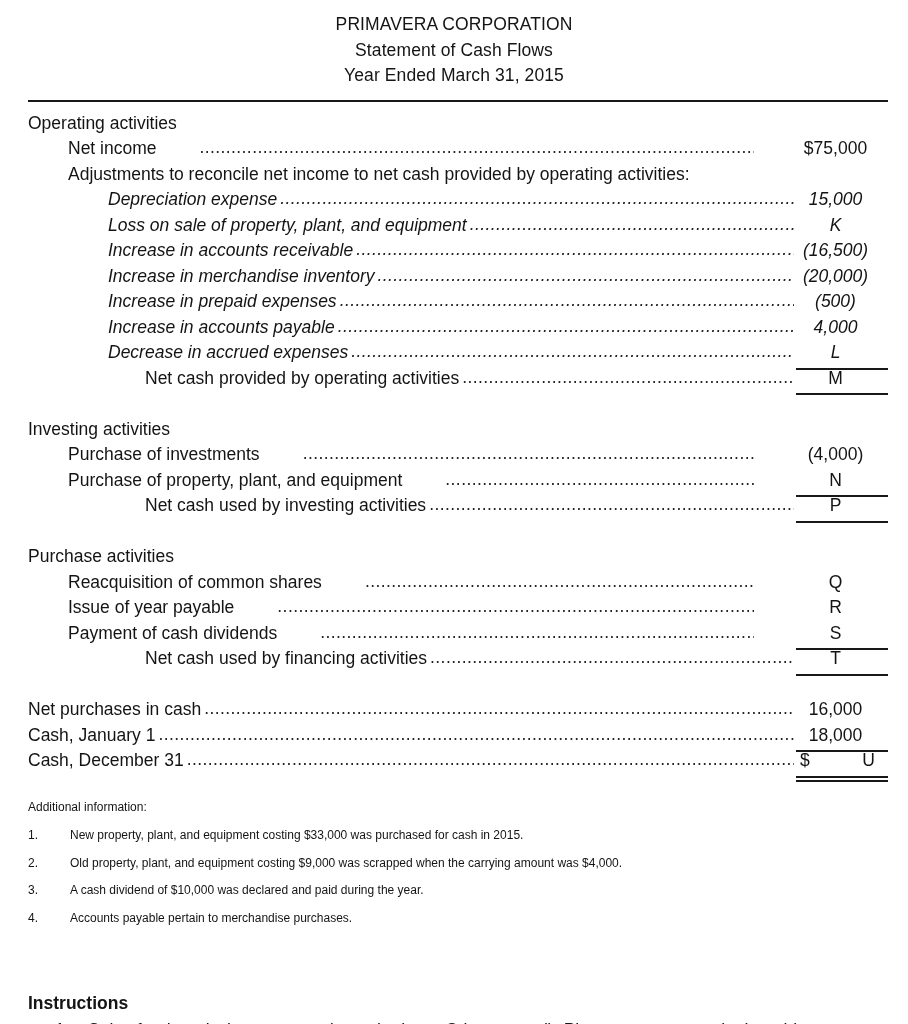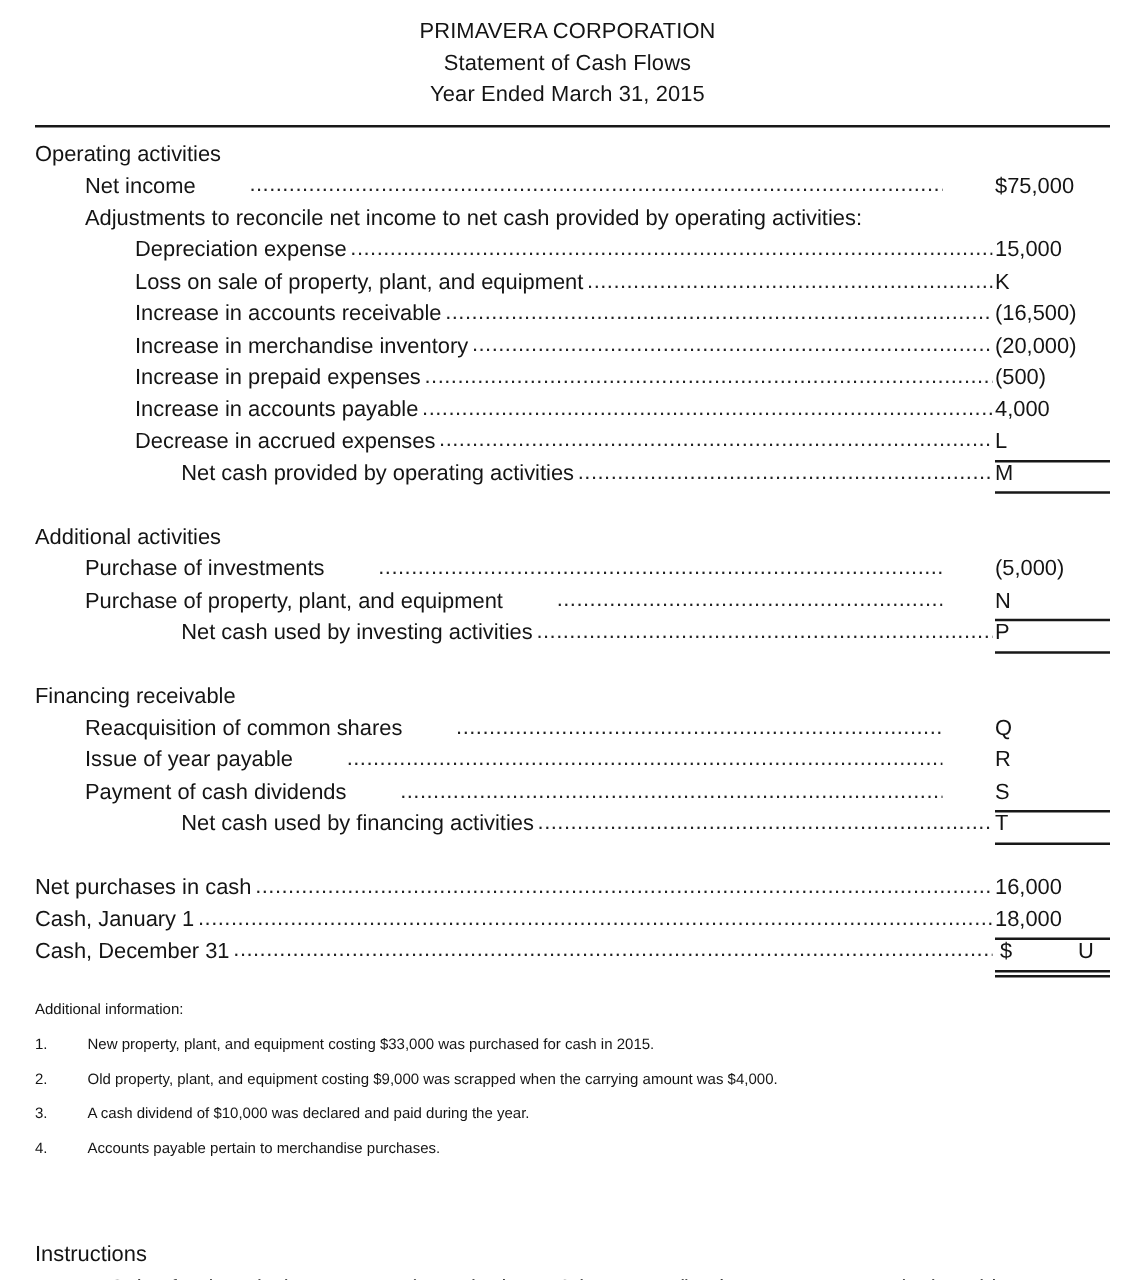--- a/index.html
+++ b/index.html
@@ -64,30 +64,30 @@
     white-space: nowrap;
     margin: 0 2px 0 3px;
     color: #222;
     font-size: 17.5px;
     letter-spacing: 0.4px;
     position: relative;
     top: -1px;
   }
   .row .amount {
     flex: 0 0 92px;
-    text-align: left;
+    text-align: center;
     padding-right: 13px;
     box-sizing: border-box;
     position: relative;
   }
 
   
   .ind0 { padding-left: 0; }
   .ind1 { padding-left: 40px; gap: 40px; }
-  .ind2 { padding-left: 80px; }
+  .ind2 { padding-left: 80px; font-style: italic; }
   .ind3 { padding-left: 117px; }
 
   
   .row.heading .leader,
   .row.heading .amount { visibility: hidden; }
 
   
   .row.fullwidth .leader,
   .row.fullwidth .amount { visibility: hidden; }
   .amount.rule-under::after,
@@ -143,21 +143,21 @@
   }
 
   
   .instructions {
     margin: 0 20px 0 28px;
     padding-top: 58px;
     font-size: 17.5px;
     line-height: 25.5px;
   }
   .instructions-title {
-    font-weight: normal;
+    font-weight: bold;
     margin-bottom: 1px;
   }
   .instr-item {
     display: flex;
     align-items: flex-start;
     padding-left: 27px;
   }
   .instr-item .num {
     flex: 0 0 33px;
   }
@@ -230,42 +230,42 @@
         <span class="leader">...............................................................................................................................................</span>
         <span class="amount rule-under">L</span>
       </div>
       <div class="row ind3">
         <span class="label">Net cash provided by operating activities</span>
         <span class="leader">...............................................................................................................................................</span>
         <span class="amount rule-under">M</span>
       </div>
       <div class="spacer"></div>
       <div class="row heading ind0">
-        <span class="label">Additional activities</span>
+        <span class="label">Investing activities</span>
         <span class="leader">...............................................................................................................................................</span>
         <span class="amount"></span>
       </div>
       <div class="row ind1">
         <span class="label">Purchase of investments</span>
         <span class="leader">...............................................................................................................................................</span>
-        <span class="amount">(5,000)</span>
+        <span class="amount">(4,000)</span>
       </div>
       <div class="row ind1">
         <span class="label">Purchase of property, plant, and equipment</span>
         <span class="leader">...............................................................................................................................................</span>
         <span class="amount rule-under">N</span>
       </div>
       <div class="row ind3">
         <span class="label">Net cash used by investing activities</span>
         <span class="leader">...............................................................................................................................................</span>
         <span class="amount rule-under">P</span>
       </div>
       <div class="spacer"></div>
       <div class="row heading ind0">
-        <span class="label">Financing receivable</span>
+        <span class="label">Purchase activities</span>
         <span class="leader">...............................................................................................................................................</span>
         <span class="amount"></span>
       </div>
       <div class="row ind1">
         <span class="label">Reacquisition of common shares</span>
         <span class="leader">...............................................................................................................................................</span>
         <span class="amount">Q</span>
       </div>
       <div class="row ind1">
         <span class="label">Issue of year payable</span>

